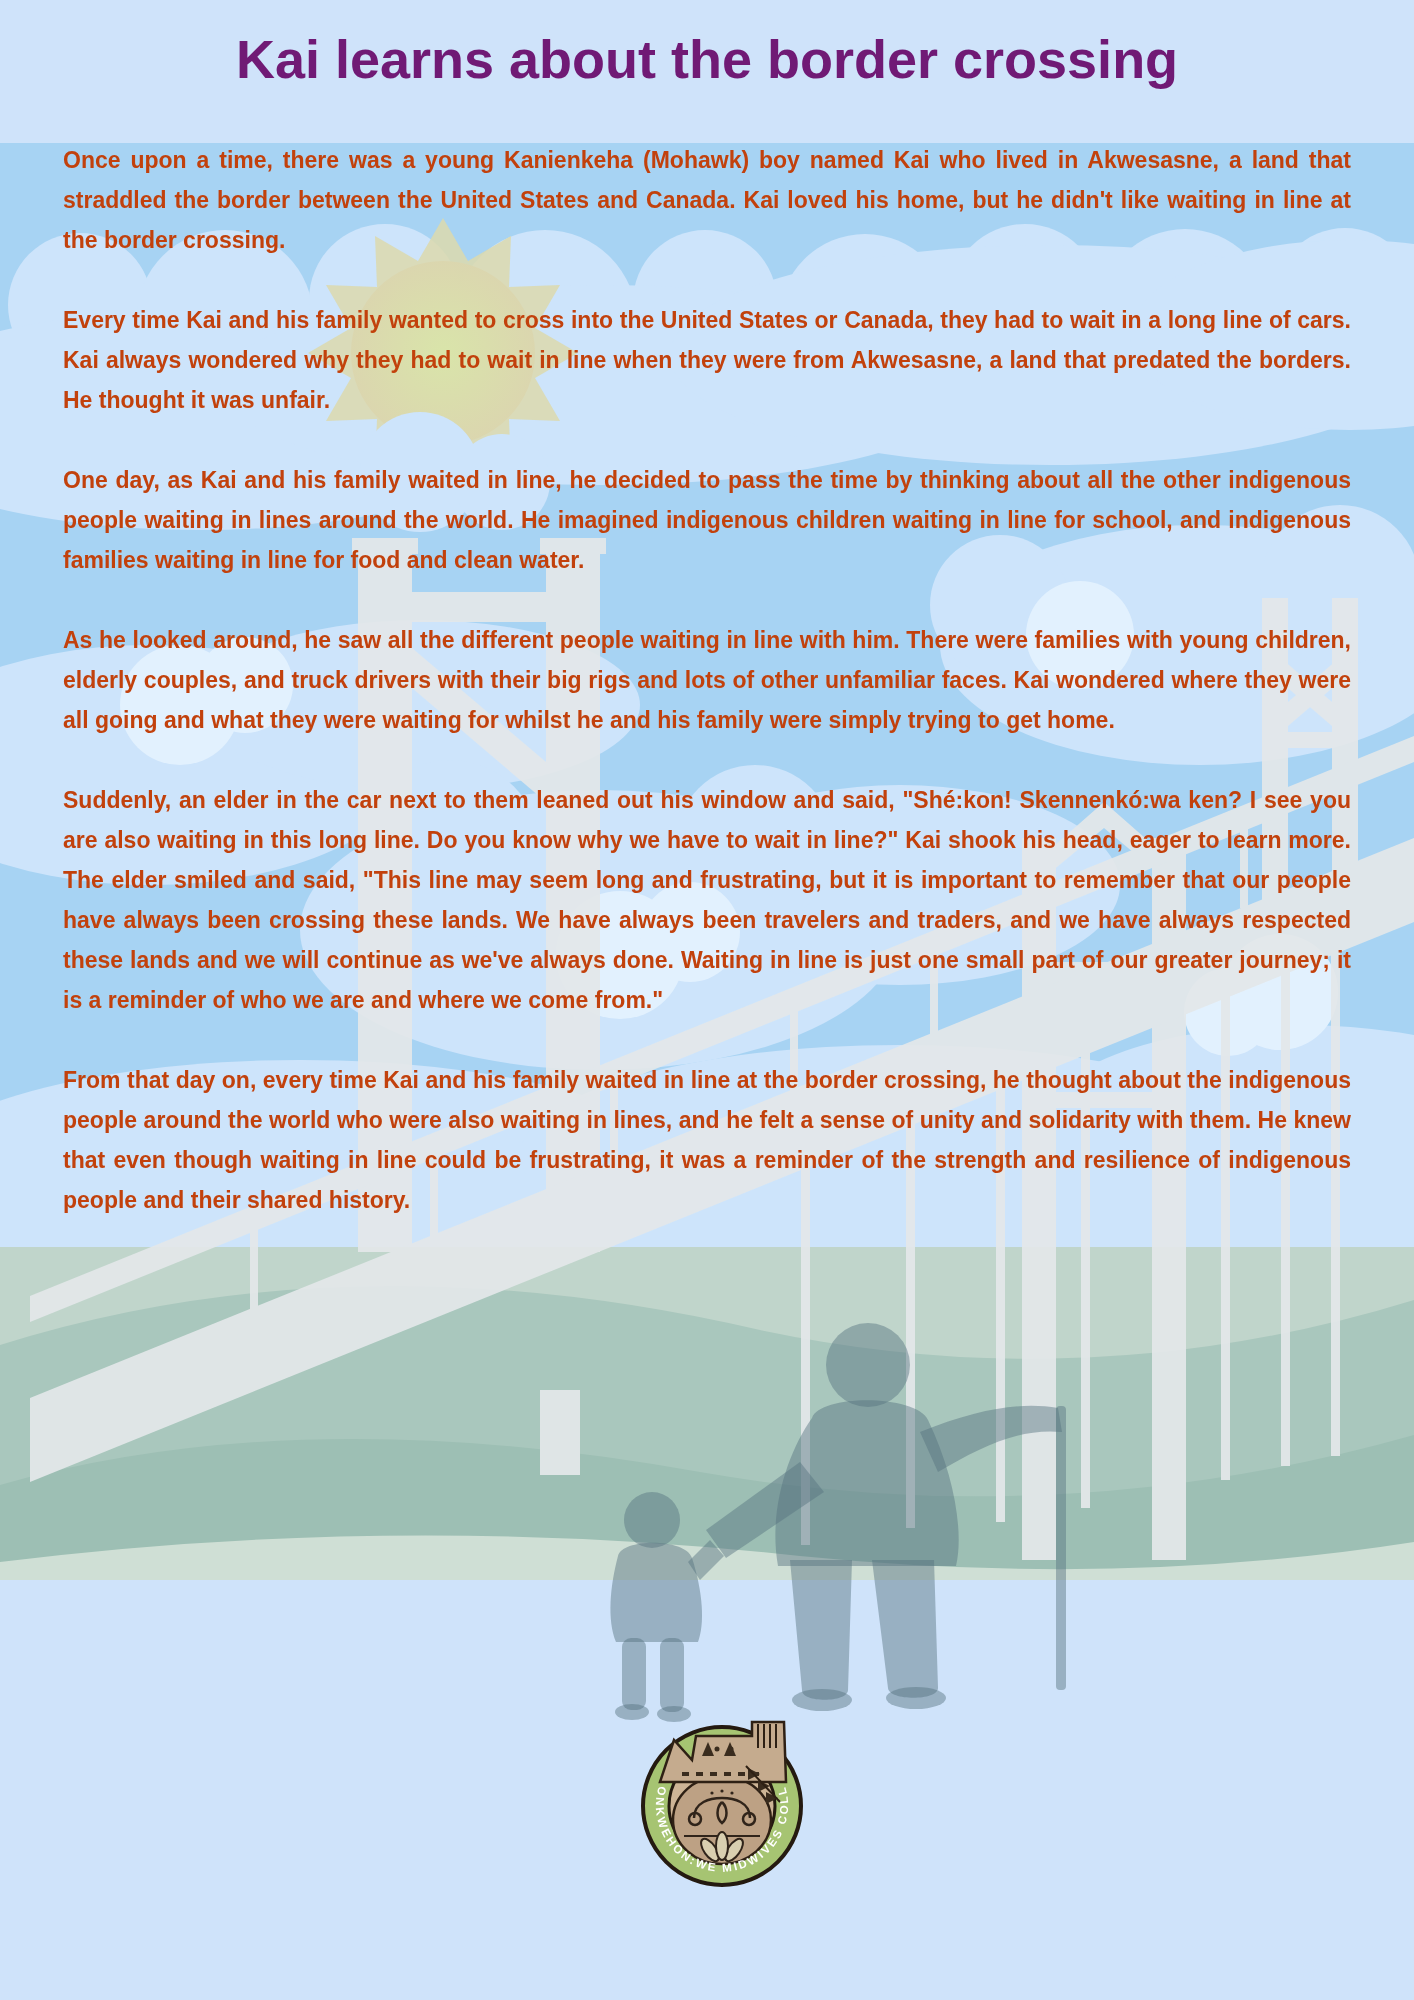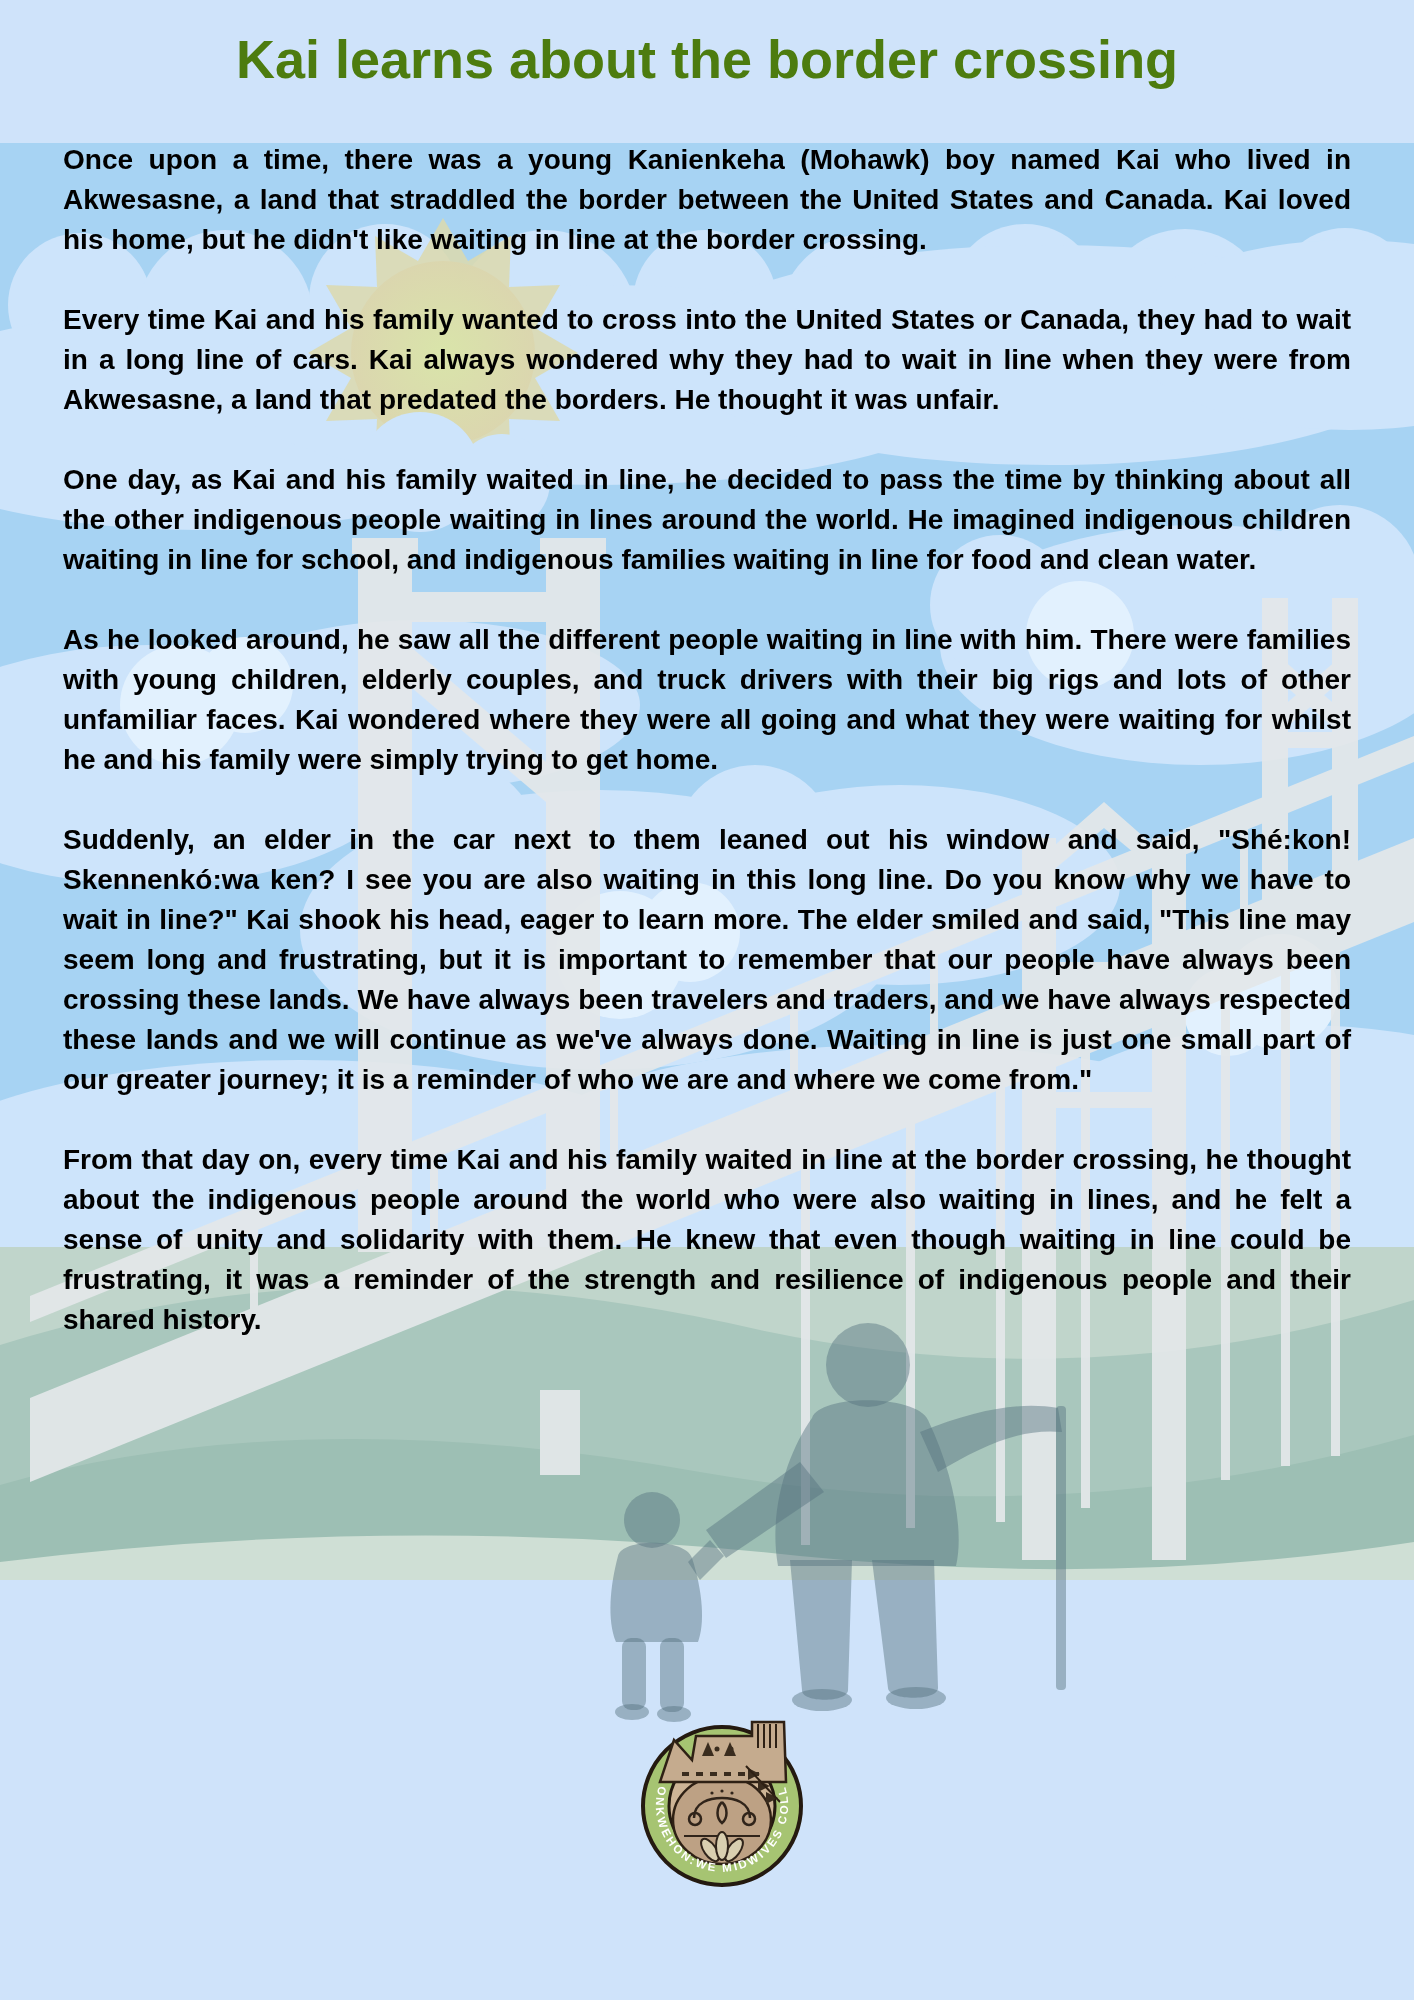--- a/index.html
+++ b/index.html
@@ -13,36 +13,36 @@
   }
   .bg-svg{position:absolute;inset:0;z-index:0;}
   .page-title{
     position:absolute;
     left:0;right:0;top:28px;
     margin:0;
     text-align:center;
     font-size:54px;
     font-weight:bold;
     letter-spacing:0px;
-    color:#4d7c0f;
+    color:#701a75;
     z-index:3;
   }
   .story{
     position:absolute;
     left:63px;
     width:1288px;
     top:140px;
     z-index:3;
   }
   .story p{
     margin:0 0 40px 0;
-    font-size:28px;
+    font-size:23px;
     line-height:40px;
     font-weight:bold;
-    color:#000000;
+    color:#c2410c;
     text-align:justify;
   }
   .logo-svg{position:absolute;left:0;top:0;z-index:4;}
 </style>
 </head>
 <body>
 
 <div class="page">
 
   <svg class="bg-svg" width="1414" height="2000" viewBox="0 0 1414 2000" aria-hidden="true">

